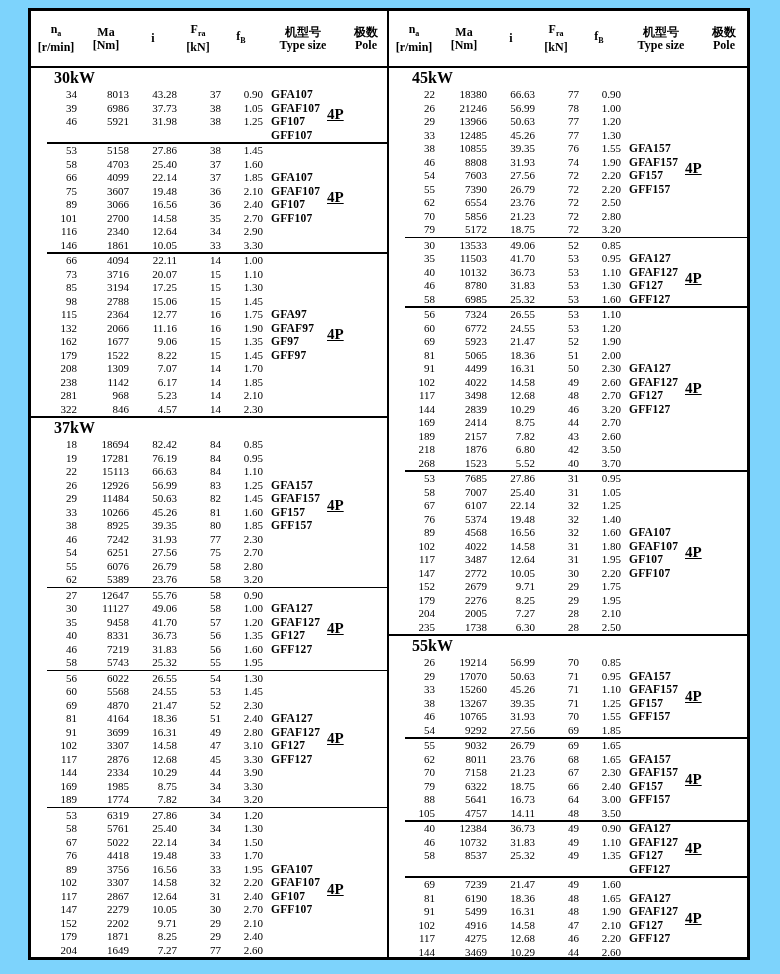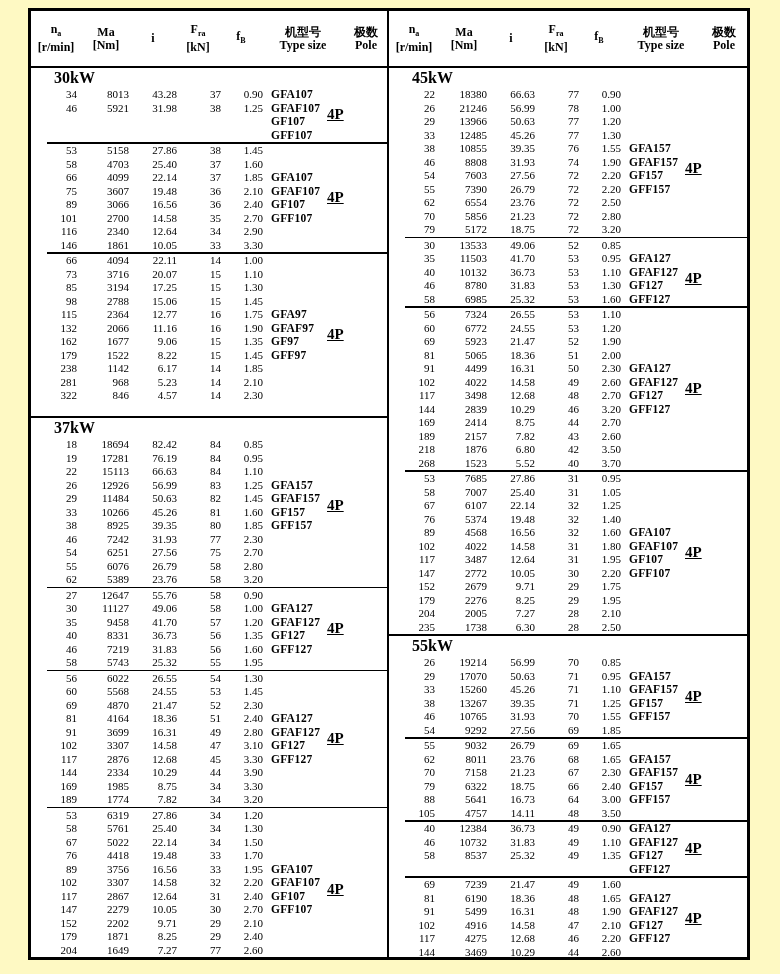--- a/index.html
+++ b/index.html
@@ -1,17 +1,17 @@
 <!DOCTYPE html>
 <html><head>
 <meta charset="utf-8">
 <style>
   html,body{margin:0;padding:0;background:#fcfcfc;}
   body{width:780px;height:974px;overflow:hidden;font-family:"Liberation Serif",serif;color:#000;}
-  .page{position:relative;width:780px;height:974px;background:#fef9c3;}
+  .page{position:relative;width:780px;height:974px;background:#7dd3fc;}
   .table-outer{position:absolute;left:28px;top:8px;width:722px;height:952px;border:3px solid #000;background:#fff;display:flex;box-sizing:border-box;}
   .half{position:relative;flex:1 1 50%;box-sizing:border-box;overflow:hidden;}
   .half.left{border-right:2px solid #000;}
   .col-header{height:57px;border-bottom:2px solid #000;display:flex;align-items:center;box-sizing:border-box;}
   .hcell{text-align:center;font-weight:bold;font-size:12px;line-height:13px;white-space:nowrap;}
   .hcell .unit{display:block;}
   .hcell sub{font-size:8px;}
   .hw0{width:50px;}.hw1{width:50px;}.hw2{width:44px;}.hw3{width:46px;}.hw4{width:40px;}
   .hw5{width:84px;}.hw6{width:42px;}
   .section{position:relative;}
@@ -39,20 +39,21 @@
           <div class="hcell hw3"><span>F<sub>ra</sub></span><span class="unit">[kN]</span></div>
           <div class="hcell hw4"><span>f<sub>B</sub></span></div>
           <div class="hcell hw5"><span>机型号</span><span class="unit">Type size</span></div>
           <div class="hcell hw6"><span>极数</span><span class="unit">Pole</span></div>
         </div>
       <div class="sections">
           <div class="section">
             <div class="section-title">30kW</div>
             <div class="block" style="height: 54px;">
               <div class="r"><span class="c c0">34</span><span class="c c1">8013</span><span class="c c2">43.28</span><span class="c c3">37</span><span class="c c4">0.90</span></div>
+              <div class="r"><span class="c c0">39</span><span class="c c1">6986</span><span class="c c2">37.73</span><span class="c c3">38</span><span class="c c4">1.05</span></div>
               <div class="r"><span class="c c0">46</span><span class="c c1">5921</span><span class="c c2">31.98</span><span class="c c3">38</span><span class="c c4">1.25</span></div>
               <div class="types" style="top: 0px;">
                 <div>GFA107</div>
                 <div>GFAF107</div>
                 <div>GF107</div>
                 <div>GFF107</div>
               </div>
               <div class="pole" style="top: 20.25px;">4P</div>
             </div>
             <div class="block" style="height: 108px;">
@@ -74,20 +75,21 @@
             </div>
             <div class="block" style="height: 162px;">
               <div class="r"><span class="c c0">66</span><span class="c c1">4094</span><span class="c c2">22.11</span><span class="c c3">14</span><span class="c c4">1.00</span></div>
               <div class="r"><span class="c c0">73</span><span class="c c1">3716</span><span class="c c2">20.07</span><span class="c c3">15</span><span class="c c4">1.10</span></div>
               <div class="r"><span class="c c0">85</span><span class="c c1">3194</span><span class="c c2">17.25</span><span class="c c3">15</span><span class="c c4">1.30</span></div>
               <div class="r"><span class="c c0">98</span><span class="c c1">2788</span><span class="c c2">15.06</span><span class="c c3">15</span><span class="c c4">1.45</span></div>
               <div class="r"><span class="c c0">115</span><span class="c c1">2364</span><span class="c c2">12.77</span><span class="c c3">16</span><span class="c c4">1.75</span></div>
               <div class="r"><span class="c c0">132</span><span class="c c1">2066</span><span class="c c2">11.16</span><span class="c c3">16</span><span class="c c4">1.90</span></div>
               <div class="r"><span class="c c0">162</span><span class="c c1">1677</span><span class="c c2">9.06</span><span class="c c3">15</span><span class="c c4">1.35</span></div>
               <div class="r"><span class="c c0">179</span><span class="c c1">1522</span><span class="c c2">8.22</span><span class="c c3">15</span><span class="c c4">1.45</span></div>
+              <div class="r"><span class="c c0">208</span><span class="c c1">1309</span><span class="c c2">7.07</span><span class="c c3">14</span><span class="c c4">1.70</span></div>
               <div class="r"><span class="c c0">238</span><span class="c c1">1142</span><span class="c c2">6.17</span><span class="c c3">14</span><span class="c c4">1.85</span></div>
               <div class="r"><span class="c c0">281</span><span class="c c1">968</span><span class="c c2">5.23</span><span class="c c3">14</span><span class="c c4">2.10</span></div>
               <div class="r"><span class="c c0">322</span><span class="c c1">846</span><span class="c c2">4.57</span><span class="c c3">14</span><span class="c c4">2.30</span></div>
               <div class="types" style="top: 54px;">
                 <div>GFA97</div>
                 <div>GFAF97</div>
                 <div>GF97</div>
                 <div>GFF97</div>
               </div>
               <div class="pole" style="top: 74.25px;">4P</div>

